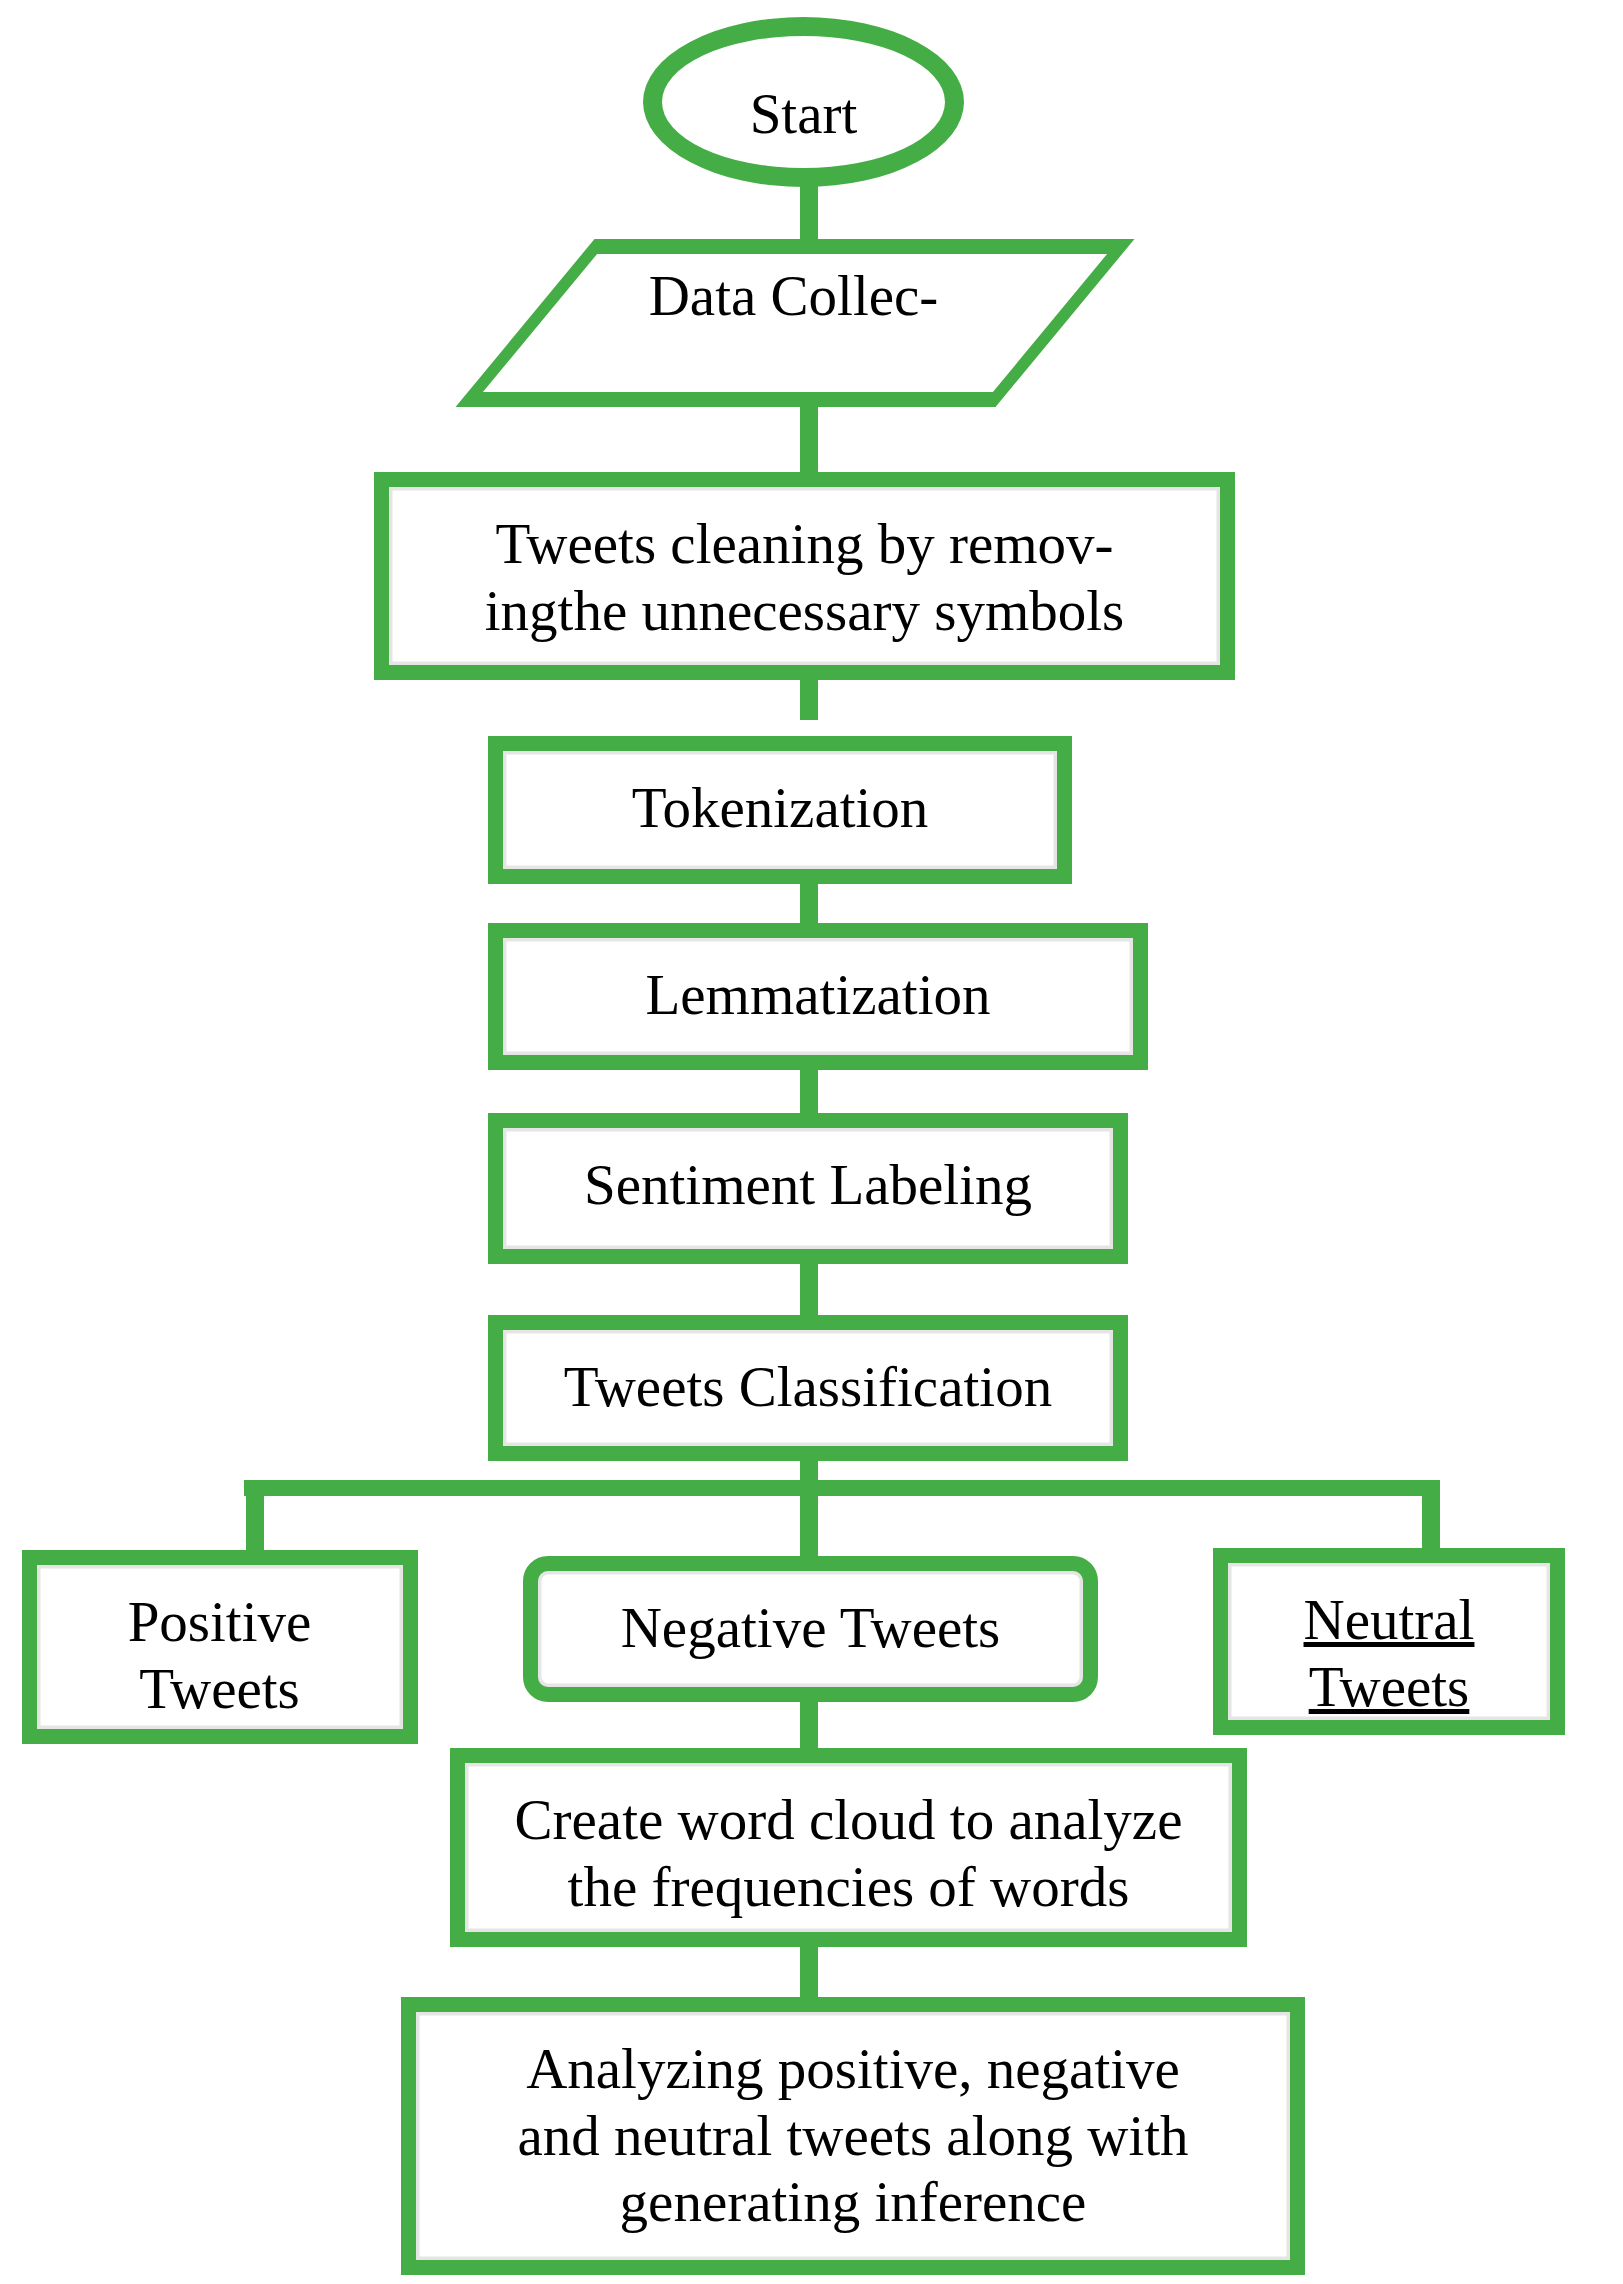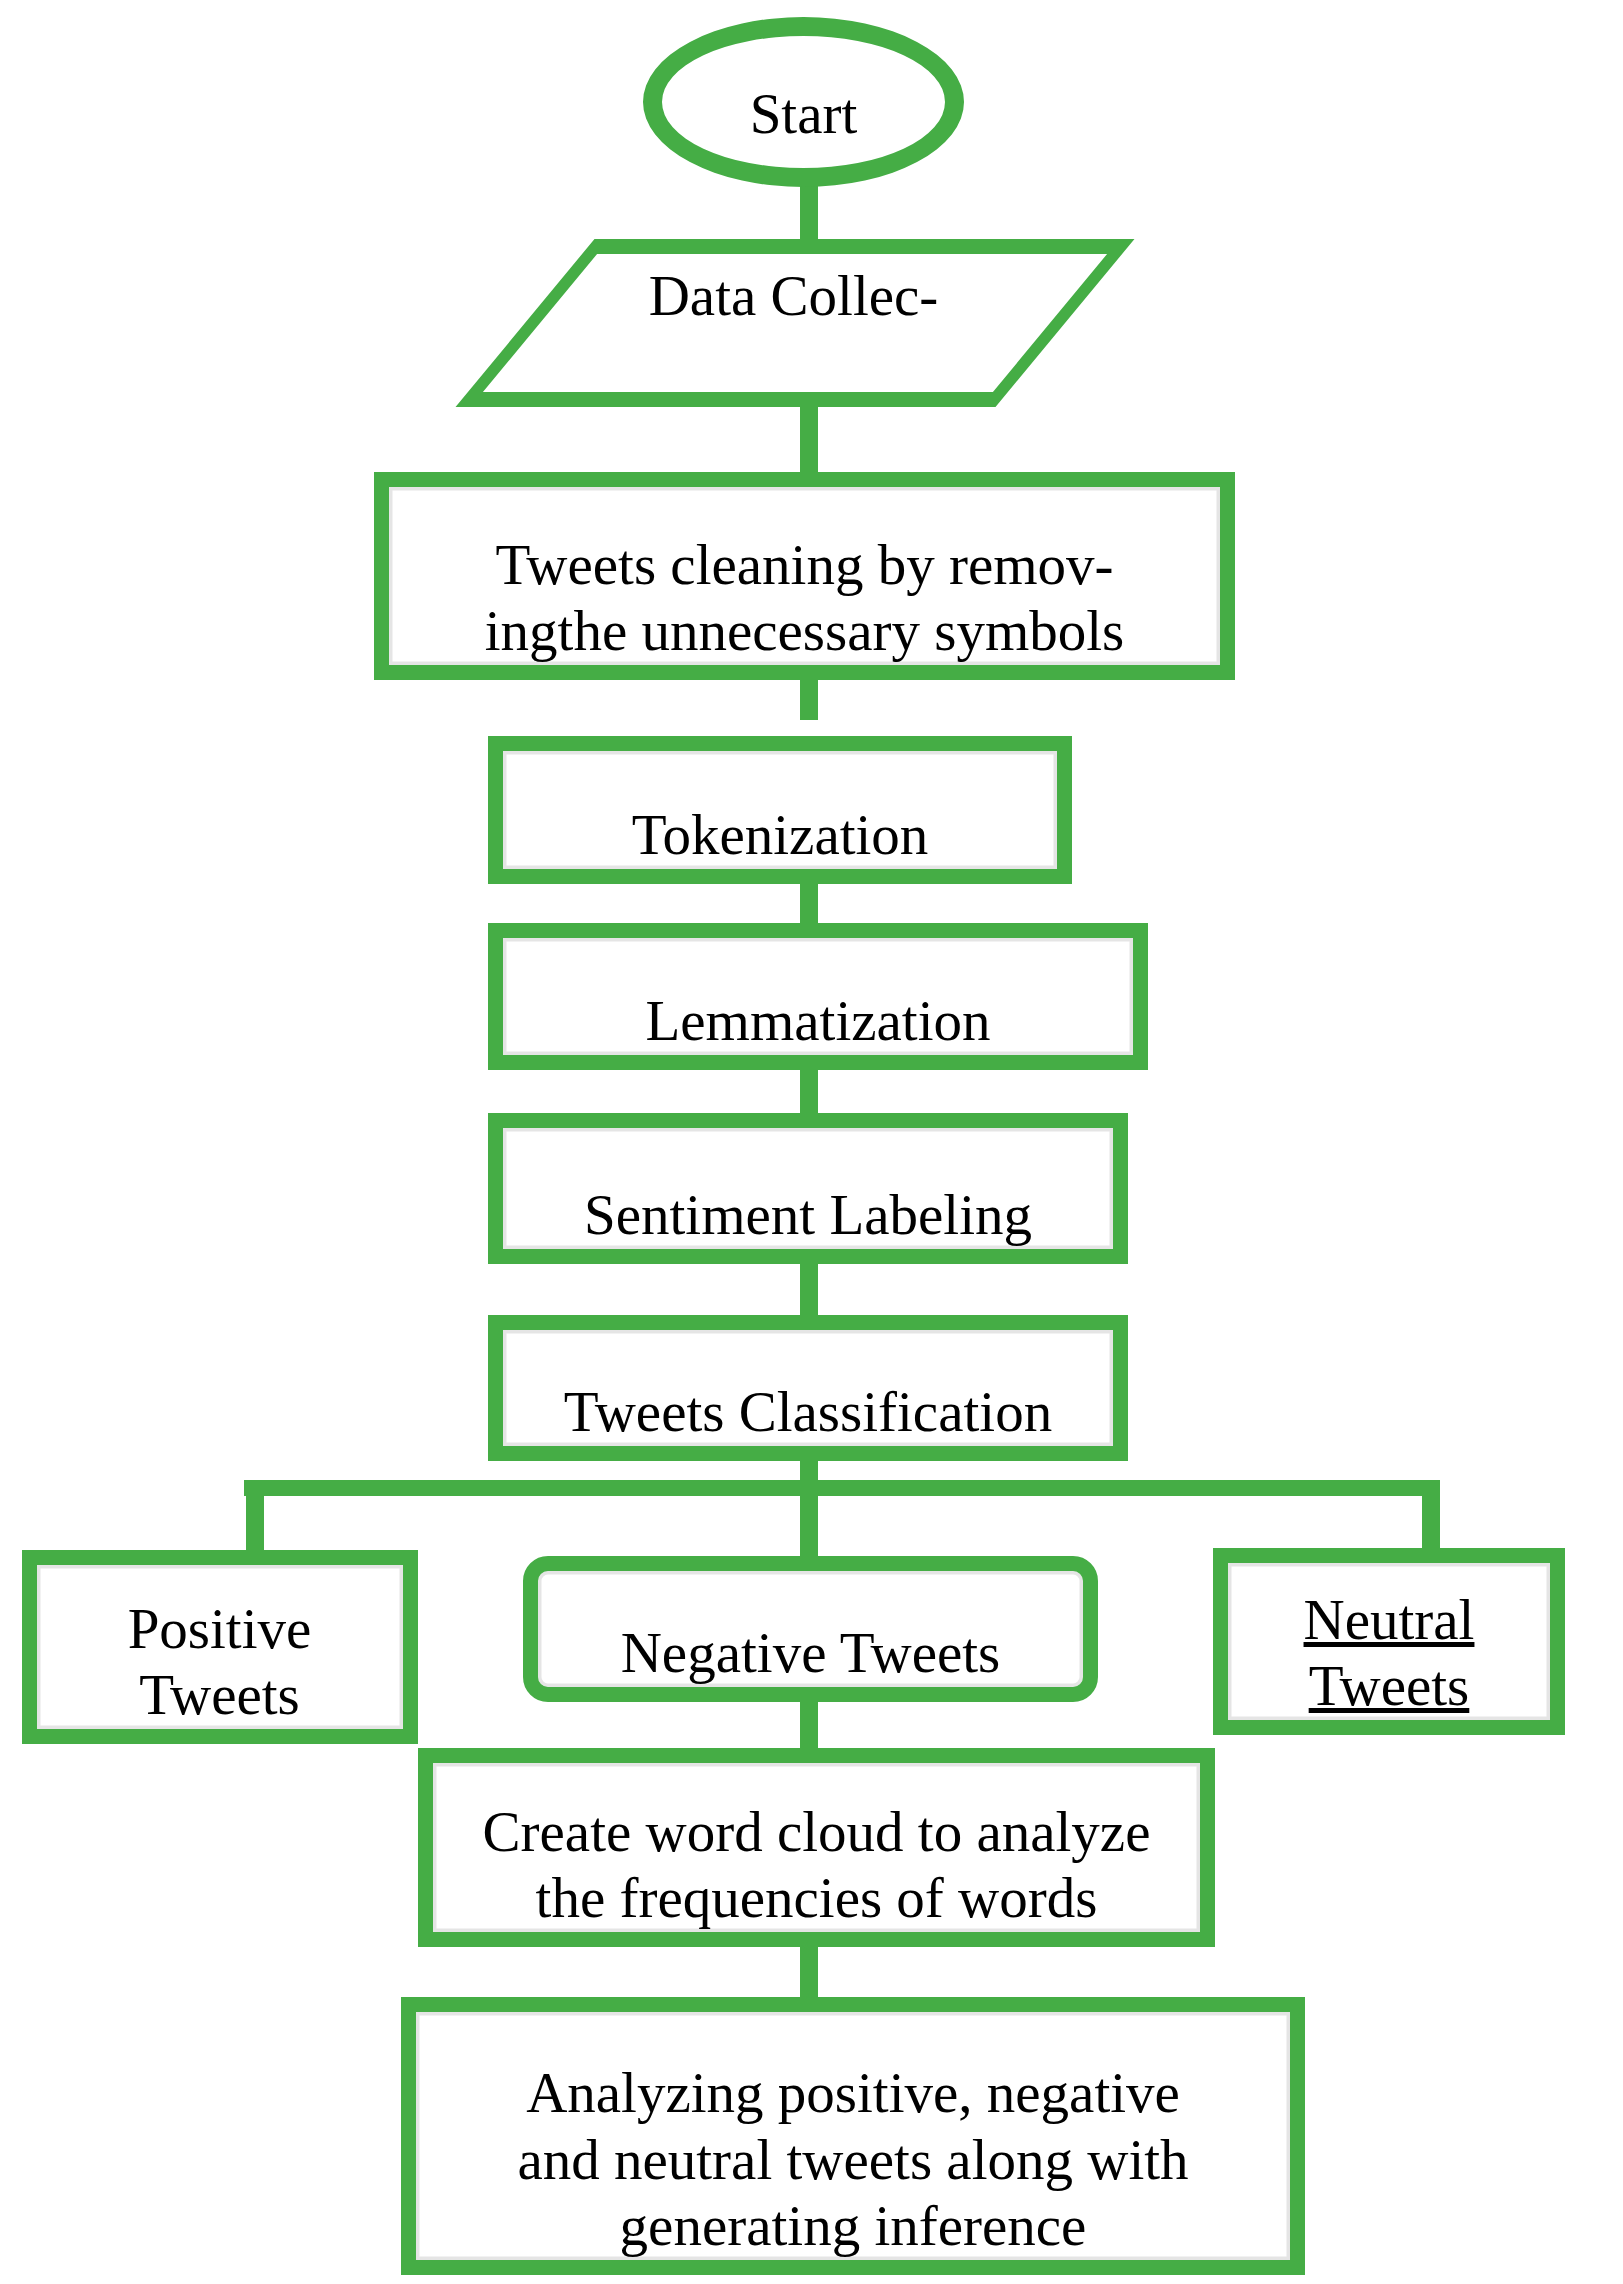--- a/index.html
+++ b/index.html
@@ -22,21 +22,21 @@
     background: #45ad45;
   }
   
   .rect {
     position: absolute;
     box-sizing: border-box;
     border: 15.3px solid #45ad45;
     background: #ffffff;
     box-shadow: inset 0 0 0 3.5px rgba(0,0,0,0.10);
     display: flex;
-    align-items: flex-end;
+    align-items: flex-start;
     justify-content: center;
   }
   .label {
     font-size: 57px;
     line-height: 1.17;
     text-align: center;
     white-space: pre-line;
     color: #000000;
     margin-top: 24px;
   }
@@ -74,21 +74,21 @@
   }
   
   #n-cleaning        { left: 374px;  top: 472px;  width: 861px; height: 208px; }
   #n-tokenization    { left: 488px;  top: 736px; width: 584px;  height: 148px; }
   #n-lemmatization   { left: 488px;  top: 923px; width: 660px;  height: 147px; }
   #n-sentiment       { left: 488px;  top: 1113px; width: 640px;  height: 151px; }
   #n-classification  { left: 488px;  top: 1315px; width: 640px;  height: 146px; }
   #n-positive        { left: 21.5px;   top: 1550px; width: 396px;  height: 194px; }
   #n-negative        { left: 523px;  top: 1556px; width: 575px;  height: 146px; border-radius: 25px; }
   #n-neutral         { left: 1213px; top: 1548px; width: 352px;  height: 187px; text-decoration: underline; }
-  #n-wordcloud       { left: 418px;  top: 1748px; width: 797px; height: 199px; }
+  #n-wordcloud       { left: 450px;  top: 1748px; width: 797px; height: 199px; }
   #n-analyzing       { left: 401px;  top: 1997px; width: 904px; height: 278px; }
 
   
   #c-start-para      { left: 800px; top: 185px;  width: 18px;   height: 58px;  }
   #c-para-clean      { left: 800px; top: 404px;  width: 18px;   height: 71px; }
   #c-clean-token     { left: 800px; top: 677px;  width: 18px;   height: 43px;  }
   #c-token-lemma     { left: 800px; top: 863px; width: 18px;   height: 63px;  }
   #c-lemma-sent      { left: 800px; top: 1067px; width: 18px;   height: 49px;  }
   #c-sent-class      { left: 800px; top: 1261px; width: 18px;   height: 57px;  }
   #c-class-negative  { left: 800px; top: 1458px; width: 18px;   height: 101px; }

